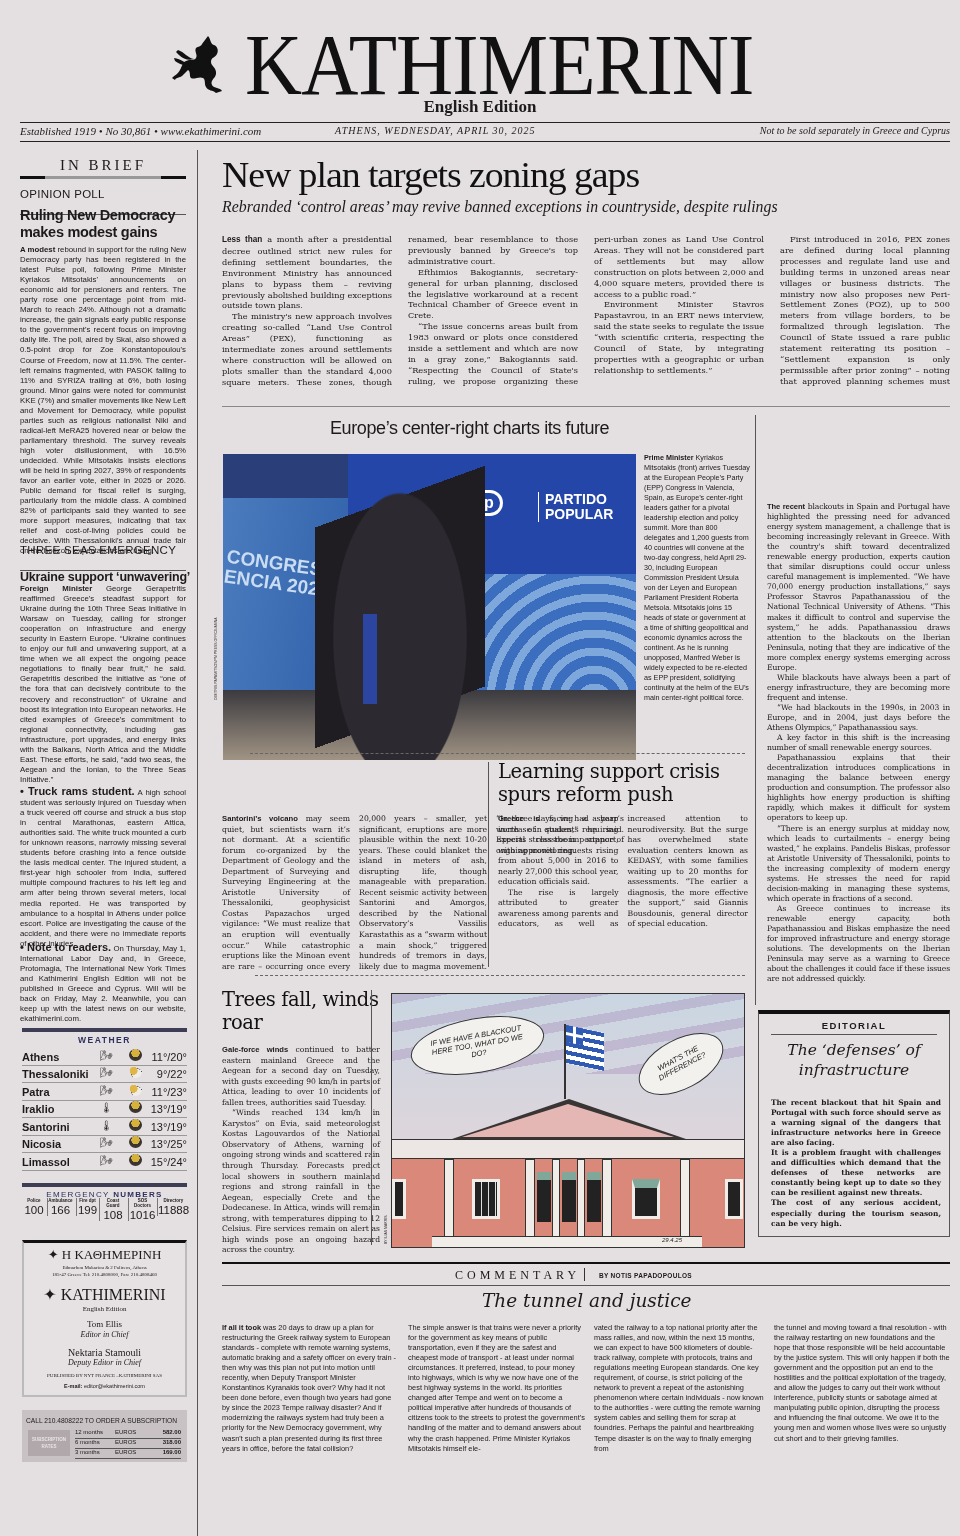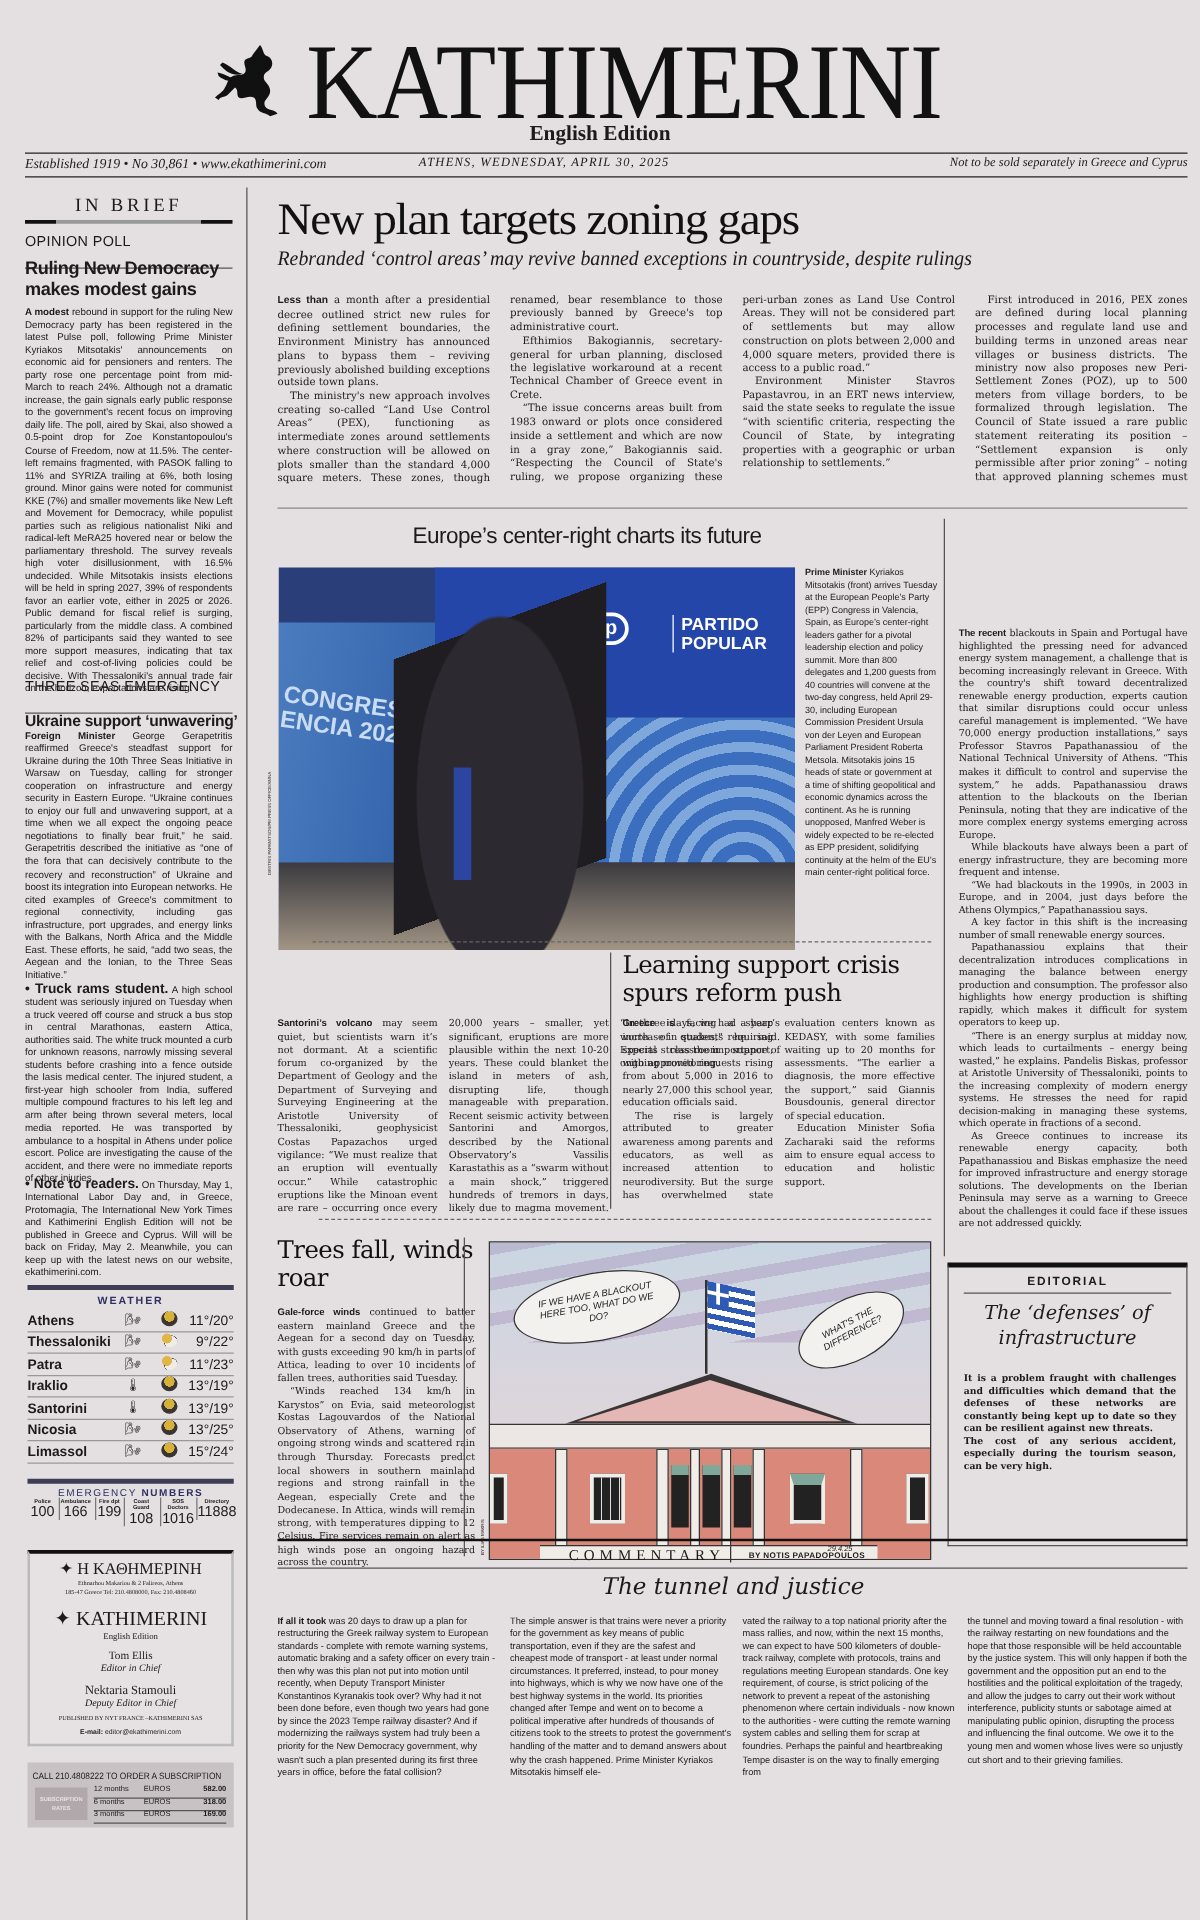--- a/index.html
+++ b/index.html
@@ -252,21 +252,20 @@
     <p class="first"><b>Santorini’s volcano</b> <span>may seem quiet, but scientists warn it’s not dormant. At a scientific forum co-organized by the Department of Geology and the Department of Surveying and Surveying Engineering at the Aristotle University of Thessaloniki, geophysicist Costas Papazachos urged vigilance: “We must realize that an eruption will eventually occur.” While catastrophic eruptions like the Minoan event are rare – occurring once every 20,000 years – smaller, yet significant, eruptions are more plausible within the next 10-20 years. These could blanket the island in meters of ash, disrupting life, though manageable with preparation. Recent seismic activity between Santorini and Amorgos, described by the National Observatory’s Vassilis Karastathis as a “swarm without a main shock,” triggered hundreds of tremors in days, likely due to magma movement. “In three days, we had a year’s worth of quakes,” he said. Experts stress the importance of ongoing monitoring.</span></p>
   </div>
 </article>
 <div class="vline" style="left:488px;top:762px;height:205px"></div>
 
 <article class="abs" style="left:498px;top:760px;width:250px;height:220px">
   <h2 class="abs hed" style="left:0;top:0;width:255px;font-size:19.5px;line-height:23px;font-weight:normal;letter-spacing:-0.4px">Learning support crisis spurs reform push</h2>
   <div class="abs txt" style="left:0;top:54px;width:250px;height:160px;column-count:2;column-gap:9px;font-size:7.7px;line-height:10.55px">
     <p class="first"><b>Greece is</b> <span>facing a sharp increase in students requiring special classroom support, with approved requests rising from about 5,000 in 2016 to nearly 27,000 this school year, education officials said.</span></p>
     <p>The rise is largely attributed to greater awareness among parents and educators, as well as increased attention to neurodiversity. But the surge has overwhelmed state evaluation centers known as KEDASY, with some families waiting up to 20 months for assessments. “The earlier a diagnosis, the more effective the support,” said Giannis Bousdounis, general director of special education.</p>
-    <p>Education Minister Sofia Zacharaki said the reforms aim to ensure equal access to education and holistic support.</p>
   </div>
 </article>
 <div class="dash" style="left:255px;top:975px;width:490px"></div>
 
 <article class="abs" style="left:222px;top:988px;width:160px;height:262px">
   <h2 class="abs hed" style="left:0;top:0;width:160px;font-size:19.5px;line-height:23px;font-weight:normal;letter-spacing:-0.4px">Trees fall, winds roar</h2>
   <div class="abs txt" style="left:0;top:57px;width:158px;font-size:7.6px;line-height:10.55px">
     <p class="first"><b>Gale-force winds</b> <span>continued to batter eastern mainland Greece and the Aegean for a second day on Tuesday, with gusts exceeding 90 km/h in parts of Attica, leading to over 10 incidents of fallen trees, authorities said Tuesday.</span></p>
     <p>“Winds reached 134 km/h in Karystos” on Evia, said meteorologist Kostas Lagouvardos of the National Observatory of Athens, warning of ongoing strong winds and scattered rain through Thursday. Forecasts predict local showers in southern mainland regions and strong rainfall in the Aegean, especially Crete and the Dodecanese. In Attica, winds will remain strong, with temperatures dipping to 12 Celsius. Fire services remain on alert as high winds pose an ongoing hazard across the country.</p>
   </div>
@@ -303,26 +302,27 @@
   <div class="abs" style="left:40px;top:242px;width:270px;height:12px;background:#f0ece8;border-top:1px solid #333"></div>
   <div class="abs sans" style="left:270px;top:243px;font-size:6px;font-style:italic">29.4.25</div>
 </figure>
 <div class="abs sans" style="left:384px;top:1244px;font-size:3.5px;transform:rotate(-90deg);transform-origin:left top;white-space:nowrap">BY ILIAS MAKRIS</div>
 
 <section class="abs" style="left:758px;top:1010px;width:192px;height:227px;border:1px solid #555;border-top:4px solid #111">
   <div class="abs sans" style="left:0;top:6px;width:190px;text-align:center;font-size:9.5px;font-weight:bold;letter-spacing:1.5px">EDITORIAL</div>
   <div class="abs" style="left:12px;top:20px;width:166px;height:1px;background:#555"></div>
   <div class="abs serif" style="left:4px;top:26px;width:182px;text-align:center;font-size:15.5px;line-height:20px;font-style:italic">The ‘defenses’ of infrastructure</div>
   <div class="abs serif" style="left:12px;top:84px;width:170px;font-size:7.4px;line-height:10.05px;font-weight:bold;text-align:justify">
+    <p>The recent blackout that hit Spain and Portugal with such force should serve as a warning signal of the dangers that infrastructure networks here in Greece are also facing.</p>
     <p>It is a problem fraught with challenges and difficulties which demand that the defenses of these networks are constantly being kept up to date so they can be resilient against new threats.</p>
     <p>The cost of any serious accident, especially during the tourism season, can be very high.</p>
   </div>
 </section>
 
-<section class="abs" style="left:222px;top:1231px;width:728px;height:274px">
+<section class="abs" style="left:222px;top:1262px;width:728px;height:274px">
   <div class="abs" style="left:0;top:0;width:728px;height:2px;background:#111"></div>
   <div class="abs lserif" style="left:233px;top:6px;font-size:12px;letter-spacing:4px;font-variant:small-caps">COMMENTARY</div>
   <div class="abs" style="left:362px;top:6px;width:1px;height:13px;background:#333"></div>
   <div class="abs sans" style="left:377px;top:10px;font-size:6.5px;font-weight:bold;letter-spacing:0.3px">BY NOTIS PAPADOPOULOS</div>
   <div class="abs" style="left:0;top:23px;width:728px;height:1px;background:#555"></div>
   <div class="abs serif" style="left:260px;top:28px;font-size:18.5px;font-style:italic;white-space:nowrap">The tunnel and justice</div>
   <div class="abs stxt" style="left:0;top:61px;width:178px;font-size:7.4px;line-height:10.05px;text-align:left"><b>If all it took</b> <span>was 20 days to draw up a plan for restructuring the Greek railway system to European standards - complete with remote warning systems, automatic braking and a safety officer on every train - then why was this plan not put into motion until recently, when Deputy Transport Minister Konstantinos Kyranakis took over? Why had it not been done before, even though two years had gone by since the 2023 Tempe railway disaster? And if modernizing the railways system had truly been a priority for the New Democracy government, why wasn't such a plan presented during its first three years in office, before the fatal collision?</span></div>
   <div class="abs stxt" style="left:186px;top:61px;width:178px;font-size:7.4px;line-height:10.05px;text-align:left">The simple answer is that trains were never a priority for the government as key means of public transportation, even if they are the safest and cheapest mode of transport - at least under normal circumstances. It preferred, instead, to pour money into highways, which is why we now have one of the best highway systems in the world. Its priorities changed after Tempe and went on to become a political imperative after hundreds of thousands of citizens took to the streets to protest the government's handling of the matter and to demand answers about why the crash happened. Prime Minister Kyriakos Mitsotakis himself ele-</div>
   <div class="abs stxt" style="left:372px;top:61px;width:170px;font-size:7.4px;line-height:10.05px;text-align:left">vated the railway to a top national priority after the mass rallies, and now, within the next 15 months, we can expect to have 500 kilometers of double-track railway, complete with protocols, trains and regulations meeting European standards. One key requirement, of course, is strict policing of the network to prevent a repeat of the astonishing phenomenon where certain individuals - now known to the authorities - were cutting the remote warning system cables and selling them for scrap at foundries. Perhaps the painful and heartbreaking Tempe disaster is on the way to finally emerging from</div>
   <div class="abs stxt" style="left:552px;top:61px;width:176px;font-size:7.4px;line-height:10.05px;text-align:left">the tunnel and moving toward a final resolution - with the railway restarting on new foundations and the hope that those responsible will be held accountable by the justice system. This will only happen if both the government and the opposition put an end to the hostilities and the political exploitation of the tragedy, and allow the judges to carry out their work without interference, publicity stunts or sabotage aimed at manipulating public opinion, disrupting the process and influencing the final outcome. We owe it to the young men and women whose lives were so unjustly cut short and to their grieving families.</div>

